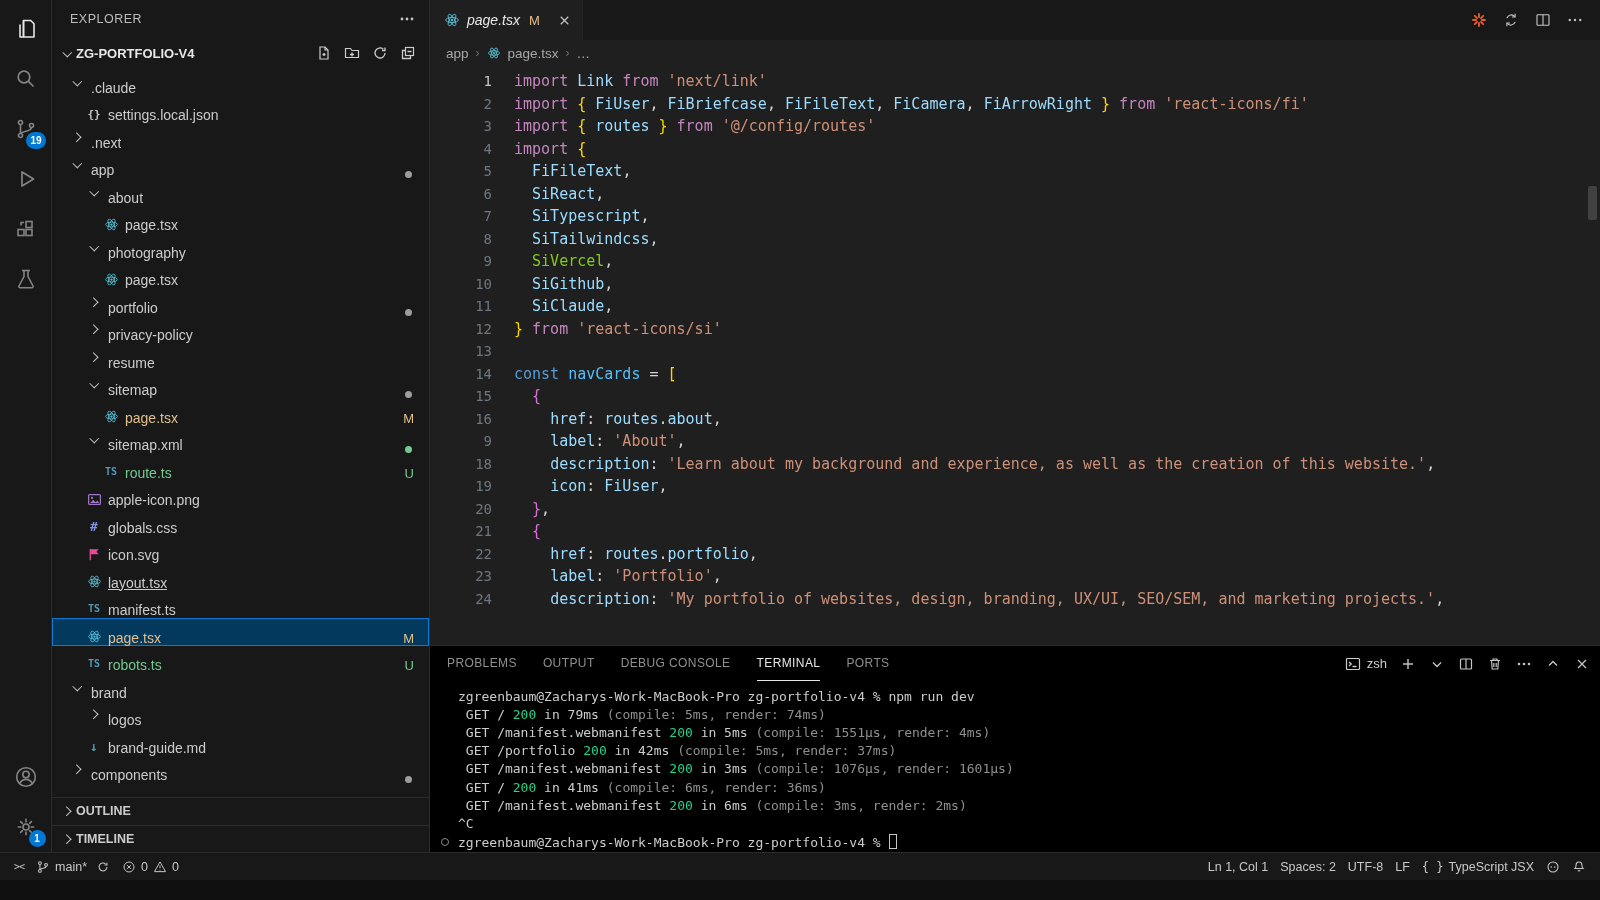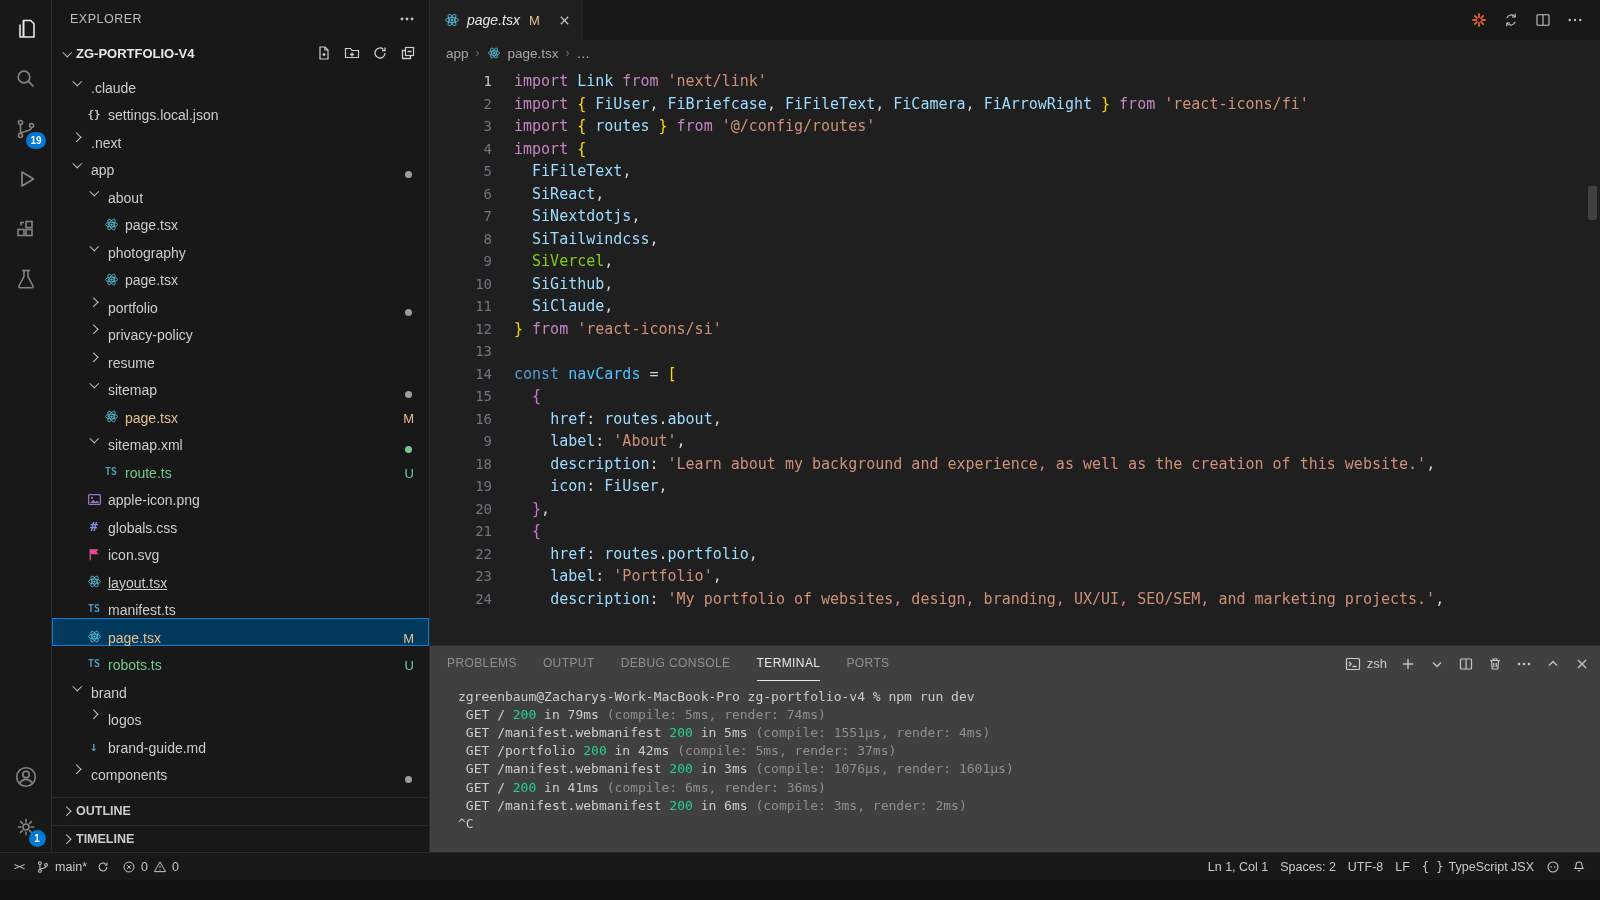--- a/index.html
+++ b/index.html
@@ -56,21 +56,21 @@
   .bicon svg{width:14px;height:14px;display:block}
   .editor{flex:1 1 auto;position:relative;overflow:hidden;padding-top:4px;
     font-family:"DejaVu Sans Mono",monospace;font-size:15px;cursor:text}
   .cline{display:flex;height:22.5px;align-items:center}
   .lnum{width:62px;text-align:right;color:#6e7681;flex:none;font-size:14px}
   .lnum.cur{color:#c6c6c6}
   .ctext{padding-left:22px;white-space:pre}
   .vscroll{position:absolute;right:3px;top:120px;width:9px;height:34px;background:rgba(121,121,121,.38);border-radius:2px}
 
   
-  .panel{height:207px;flex:none;background:#404040;border-top:1px solid #2b2b2b;display:flex;flex-direction:column}
+  .panel{height:207px;flex:none;background:#000000;border-top:1px solid #2b2b2b;display:flex;flex-direction:column}
   .phead{height:35px;flex:none;display:flex;align-items:center;padding:0 10px 0 17px}
   .ptab{margin-right:26px;font-size:12px;letter-spacing:.4px;color:#8f8f8f;height:100%;display:flex;align-items:center;
     border-bottom:1px solid transparent;cursor:pointer}
   .ptab.active{color:#e7e7e7;border-bottom-color:#e7e7e7}
   .phactions{margin-left:auto;display:flex;align-items:center;gap:13px;color:#c5c5c5}
   .phactions svg{width:16px;height:16px;display:block;cursor:pointer}
   .shellsel{display:flex;align-items:center;gap:6px;font-size:13px;color:#cccccc;cursor:pointer}
   .pcontent{flex:1;padding:6px 0 0 28px;font-family:"DejaVu Sans Mono",monospace;font-size:13px;overflow:hidden;cursor:text}
   .tline{height:18.2px;display:flex;align-items:center;position:relative;white-space:pre}
   .tcirc{position:absolute;left:-17px;width:8px;height:8px;border:1.3px solid #8a8a8a;border-radius:50%}
@@ -465,21 +465,21 @@
           <div class="cline">
             <span class="lnum">5</span>
             <span class="ctext"><span style="color:#D4D4D4">  </span><span style="color:#9CDCFE">FiFileText</span><span style="color:#D4D4D4">,</span></span>
           </div>
           <div class="cline">
             <span class="lnum">6</span>
             <span class="ctext"><span style="color:#D4D4D4">  </span><span style="color:#9CDCFE">SiReact</span><span style="color:#D4D4D4">,</span></span>
           </div>
           <div class="cline">
             <span class="lnum">7</span>
-            <span class="ctext"><span style="color:#D4D4D4">  </span><span style="color:#9CDCFE">SiNextdotjs</span><span style="color:#D4D4D4">,</span></span>
+            <span class="ctext"><span style="color:#D4D4D4">  </span><span style="color:#9CDCFE">SiTypescript</span><span style="color:#D4D4D4">,</span></span>
           </div>
           <div class="cline">
             <span class="lnum">8</span>
             <span class="ctext"><span style="color:#D4D4D4">  </span><span style="color:#9CDCFE">SiTailwindcss</span><span style="color:#D4D4D4">,</span></span>
           </div>
           <div class="cline">
             <span class="lnum">9</span>
             <span class="ctext"><span style="color:#D4D4D4">  </span><span style="color:#84cc16">SiVercel</span><span style="color:#D4D4D4">,</span></span>
           </div>
           <div class="cline">
@@ -591,20 +591,21 @@
       </div>
       <div class="pcontent">
           <div class="tline"><span class="ttext"><span style="color:#cccccc">zgreenbaum@Zacharys-Work-MacBook-Pro zg-portfolio-v4 % npm run dev</span></span></div>
           <div class="tline"><span class="ttext"><span style="color:#cccccc"> GET / </span><span style="color:#23d18b">200</span><span style="color:#cccccc"> in 79ms </span><span style="color:#8f8f8f">(compile: 5ms, render: 74ms)</span></span></div>
           <div class="tline"><span class="ttext"><span style="color:#cccccc"> GET /manifest.webmanifest </span><span style="color:#23d18b">200</span><span style="color:#cccccc"> in 5ms </span><span style="color:#8f8f8f">(compile: 1551µs, render: 4ms)</span></span></div>
           <div class="tline"><span class="ttext"><span style="color:#cccccc"> GET /portfolio </span><span style="color:#23d18b">200</span><span style="color:#cccccc"> in 42ms </span><span style="color:#8f8f8f">(compile: 5ms, render: 37ms)</span></span></div>
           <div class="tline"><span class="ttext"><span style="color:#cccccc"> GET /manifest.webmanifest </span><span style="color:#23d18b">200</span><span style="color:#cccccc"> in 3ms </span><span style="color:#8f8f8f">(compile: 1076µs, render: 1601µs)</span></span></div>
           <div class="tline"><span class="ttext"><span style="color:#cccccc"> GET / </span><span style="color:#23d18b">200</span><span style="color:#cccccc"> in 41ms </span><span style="color:#8f8f8f">(compile: 6ms, render: 36ms)</span></span></div>
           <div class="tline"><span class="ttext"><span style="color:#cccccc"> GET /manifest.webmanifest </span><span style="color:#23d18b">200</span><span style="color:#cccccc"> in 6ms </span><span style="color:#8f8f8f">(compile: 3ms, render: 2ms)</span></span></div>
           <div class="tline"><span class="ttext"><span style="color:#cccccc">^C</span></span></div>
+          <div class="tline"><span class="tcirc"></span><span class="ttext"><span style="color:#cccccc">zgreenbaum@Zacharys-Work-MacBook-Pro zg-portfolio-v4 % </span><span class="tcursor"></span></span></div>
         </div>
     </div>
   </div>
 
   <div class="statusbar">
     <span class="sitem">
         <span class="remotetxt">&gt;&lt;</span>
       </span>
     <span class="sitem">
       <svg viewBox="0 0 16 16" fill="none" stroke="currentColor" stroke-width="1.2">

